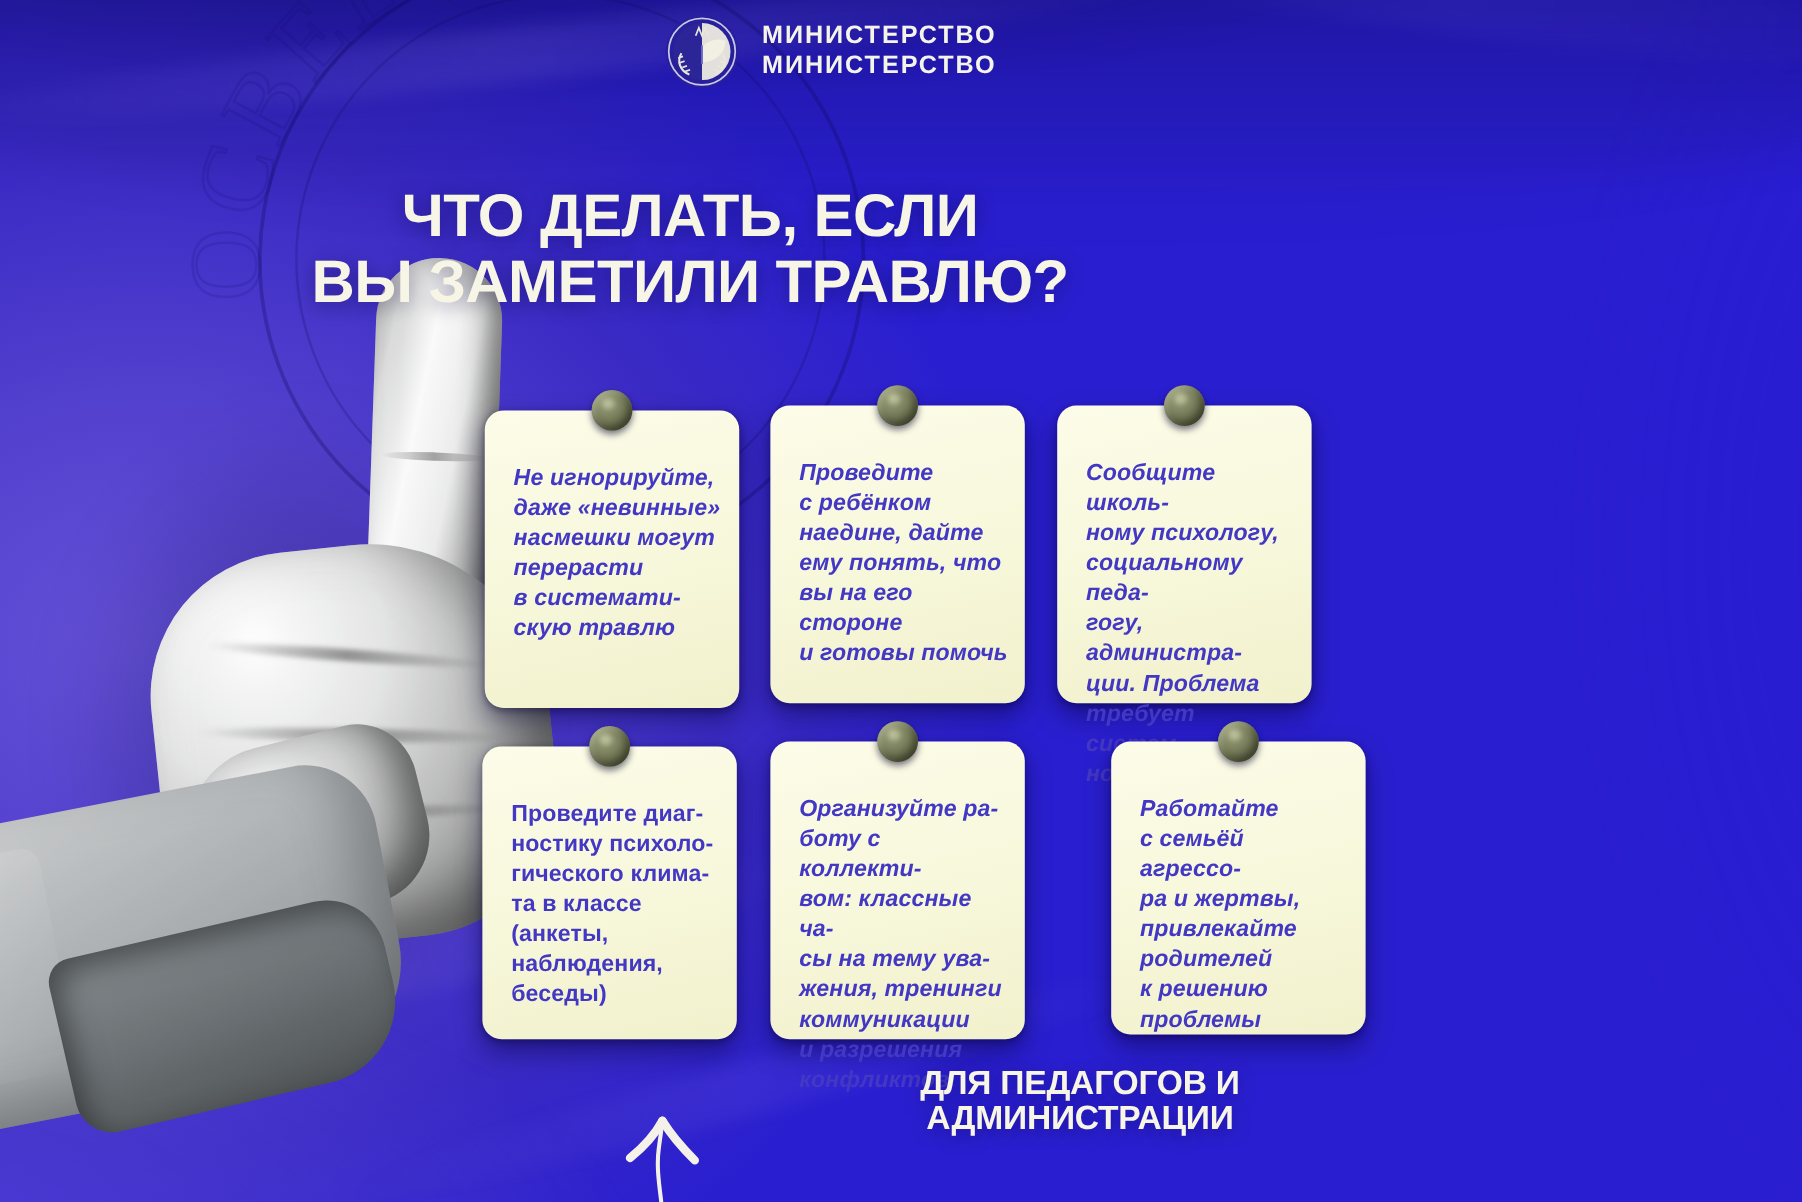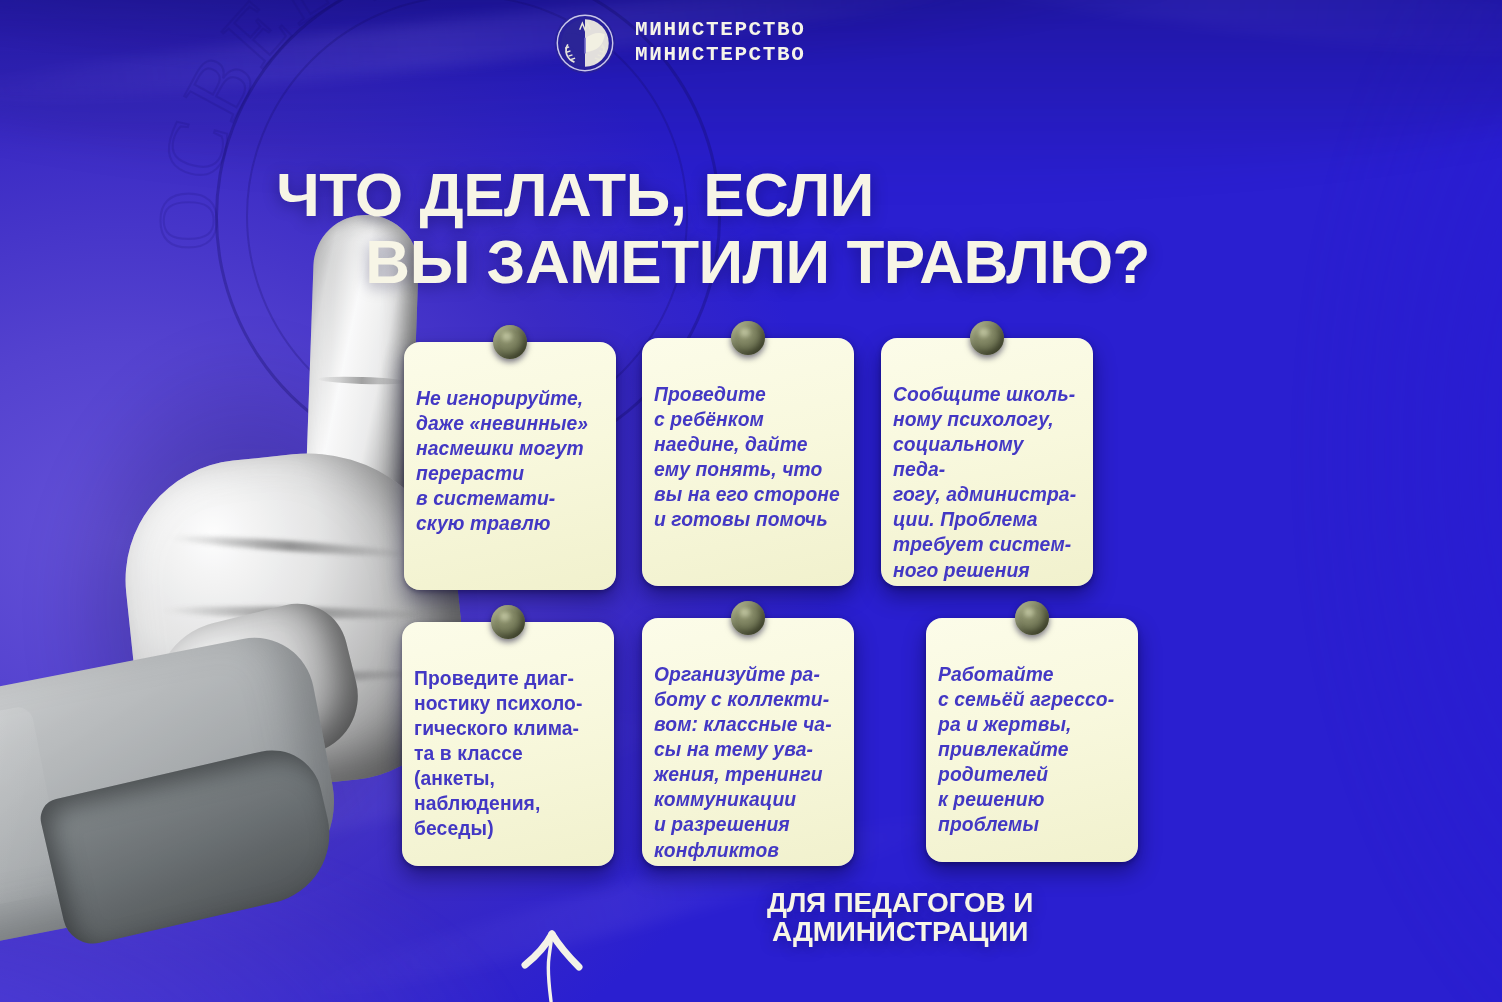--- a/index.html
+++ b/index.html
@@ -139,44 +139,44 @@
   }
   .hand-shadow{
     position:absolute;left:40px;top:330px;width:420px;height:560px;
     background:radial-gradient(ellipse at 50% 50%, rgba(10,4,60,.40) 0%, rgba(10,4,60,0) 70%);
     filter:blur(18px);
   }
 
   
   .brand{
     position:absolute;left:552px;top:10px;
-    display:flex;align-items:center;gap:17px;font-family:Liberation Mono, monospace;
+    display:flex;align-items:center;gap:17px;
   }
   .brand-mark{width:66px;height:66px;flex:0 0 66px;}
   .brand-text{
     color:#f5f4e8;
     font-weight:700;
     font-size:21px;
     line-height:1.18;
     letter-spacing:1.6px;
   }
   .brand-text div{white-space:nowrap;}
 
   
   .title{
     position:absolute;left:0;top:122px;width:1150px;
     text-align:center;
     color:#f7f5e6;
     font-weight:800;
-    font-size:62px;
+    font-size:50px;
     line-height:.99;
     letter-spacing:-0.5px;
     text-shadow:0 3px 16px rgba(8,4,50,.40);
   }
-  .title .ln2{display:block;margin-top:6px;text-align:right;}
+  .title .ln2{display:block;margin-top:6px;}
 
   
   .cards{
     position:absolute;left:404px;top:334px;width:712px;height:532px;
   }
   .card{
     position:absolute;
     width:212px;
     background:linear-gradient(168deg,#fcfce9 0%,#f8f8dd 46%,#f1f1cd 100%);
     border-radius:16px;
@@ -187,21 +187,21 @@
     width:34px;height:34px;border-radius:50%;
     background:radial-gradient(circle at 36% 30%, #9ba07a 0%, #7d8260 38%, #5a5f42 75%, #44482f 100%);
     box-shadow:0 3px 6px rgba(6,2,40,.55), inset -3px -3px 6px rgba(30,32,18,.5), inset 2px 2px 5px rgba(220,224,190,.45);
   }
   .card .pin:after{
     content:"";position:absolute;left:26%;top:22%;width:30%;height:24%;
     border-radius:50%;background:rgba(226,230,196,.45);filter:blur(2px);
   }
   .card p{
     margin:0;
-    padding:44px 14px 20px 12px;
+    padding:44px 14px 20px 24px;
     color:#4338c4;
     font-size:19.3px;
     line-height:1.30;
     font-style:italic;
     font-weight:600;
     letter-spacing:.1px;
     white-space:pre-line;
   }
   .card.upright p{font-style:normal;}
 

